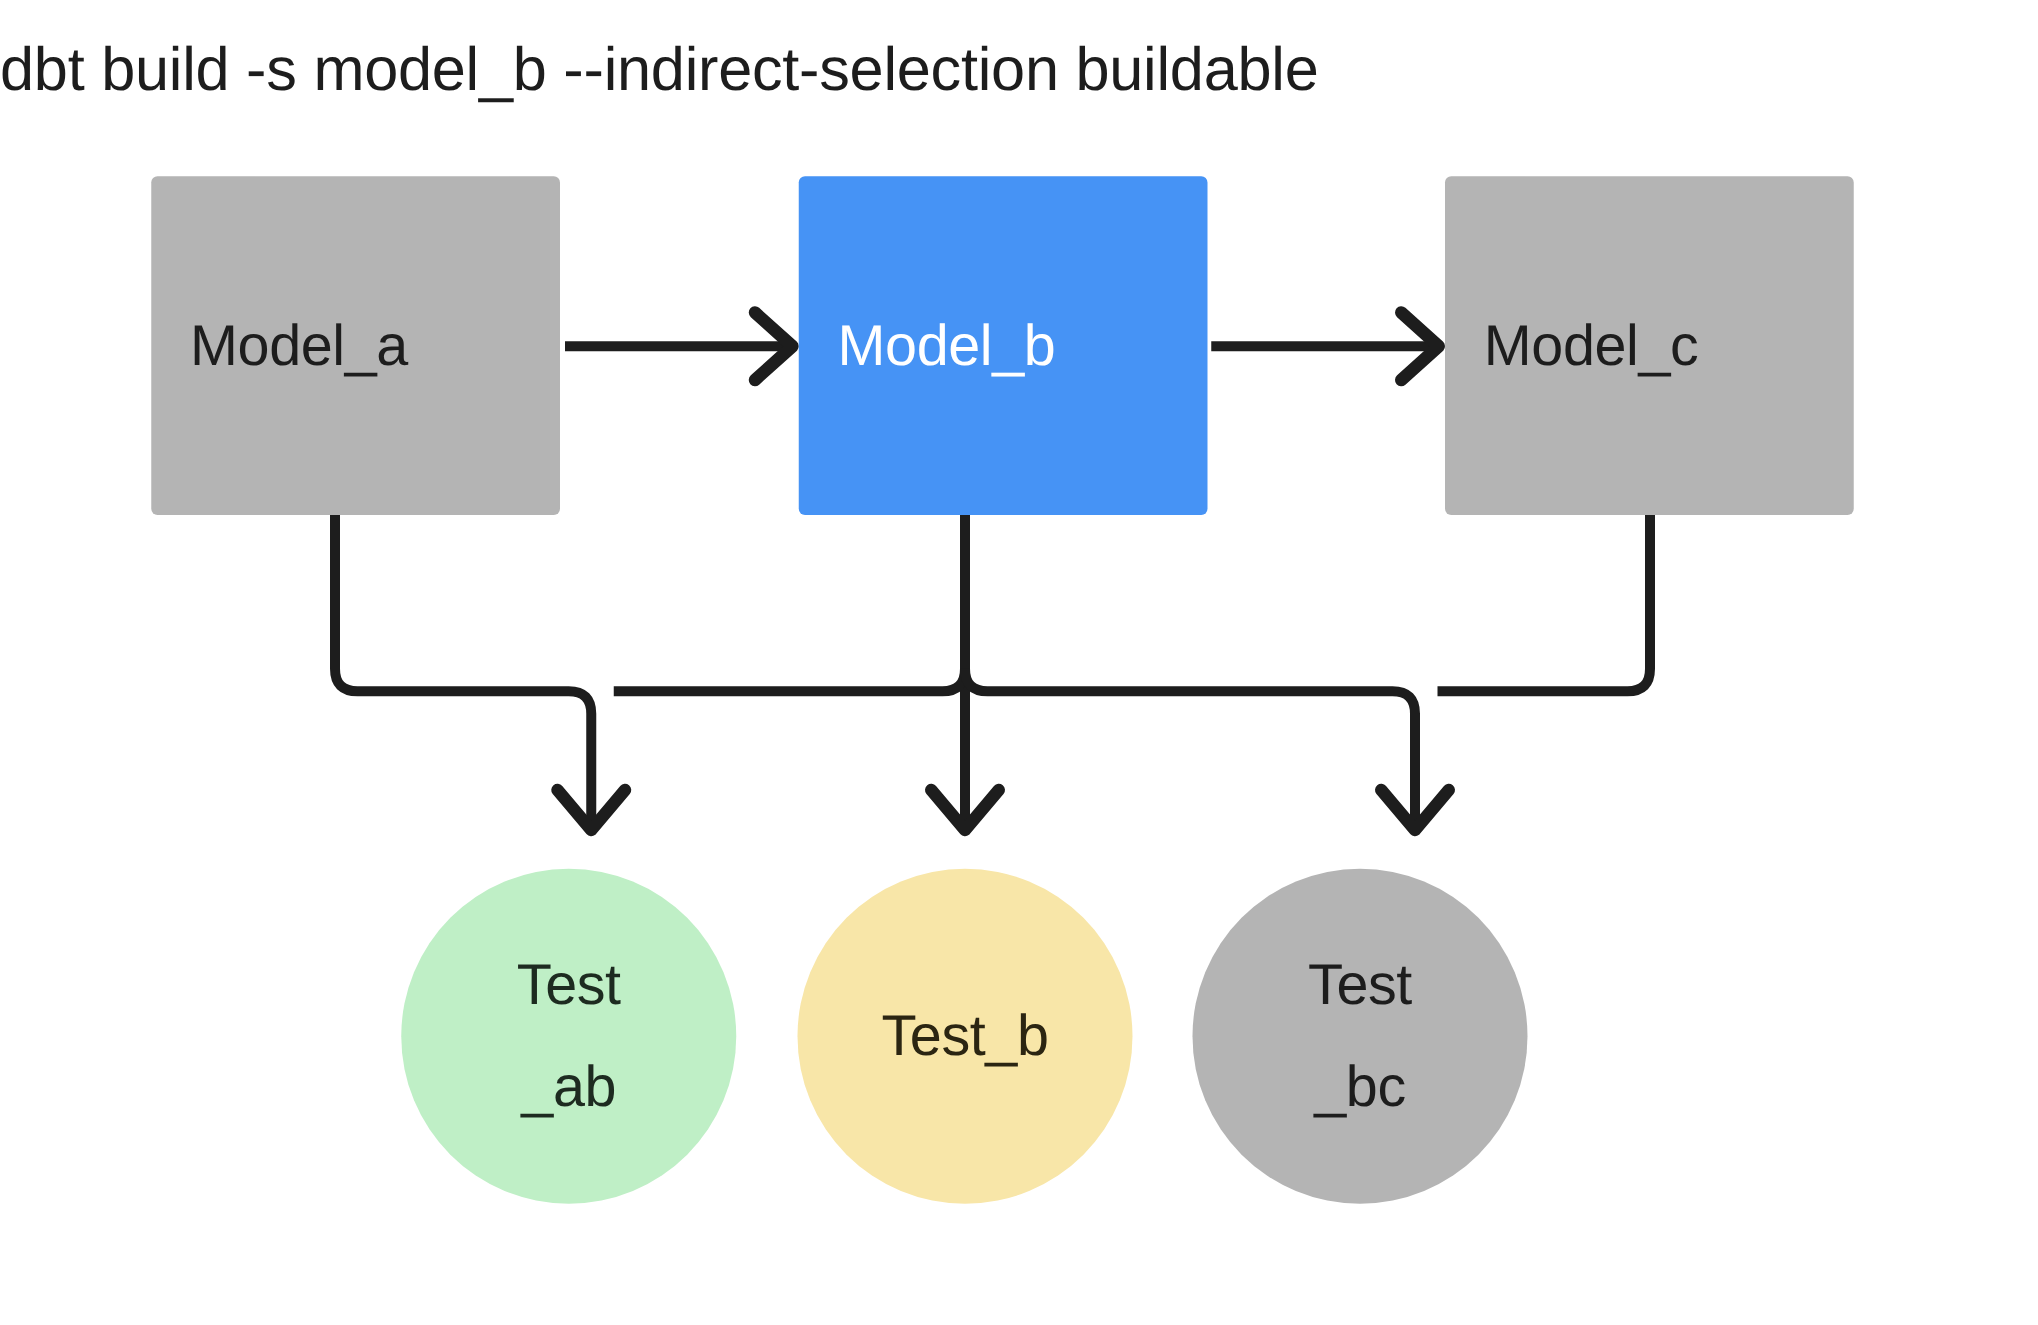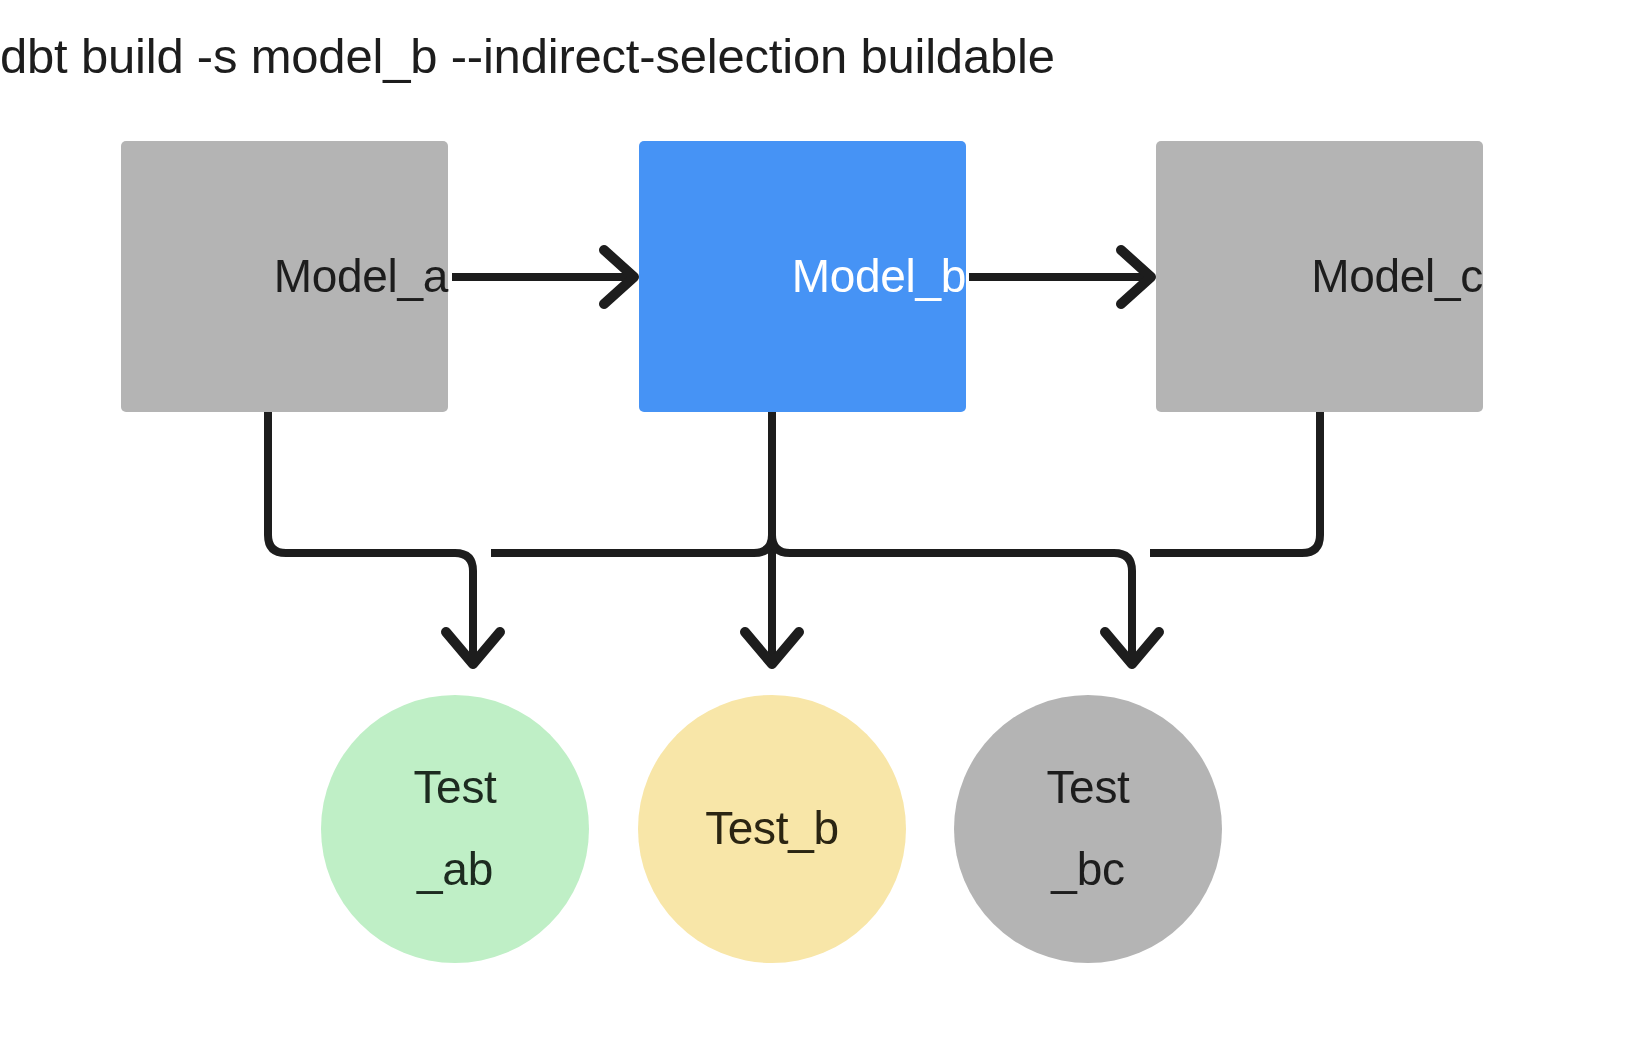--- a/index.html
+++ b/index.html
@@ -35,24 +35,25 @@
     white-space: pre;
   }
 
   
   .node-box {
     position: absolute;
     box-sizing: border-box;
     border-radius: 5px;
     display: flex;
     align-items: center;
-    justify-content: flex-end;
+    justify-content: flex-start;
     font-size: 46px;
     line-height: 1.1;
     letter-spacing: -0.3px;
+    padding-left: 31px;
   }
 
   
   .node-circle {
     position: absolute;
     box-sizing: border-box;
     border-radius: 50%;
     display: flex;
     flex-direction: column;
     align-items: center;

